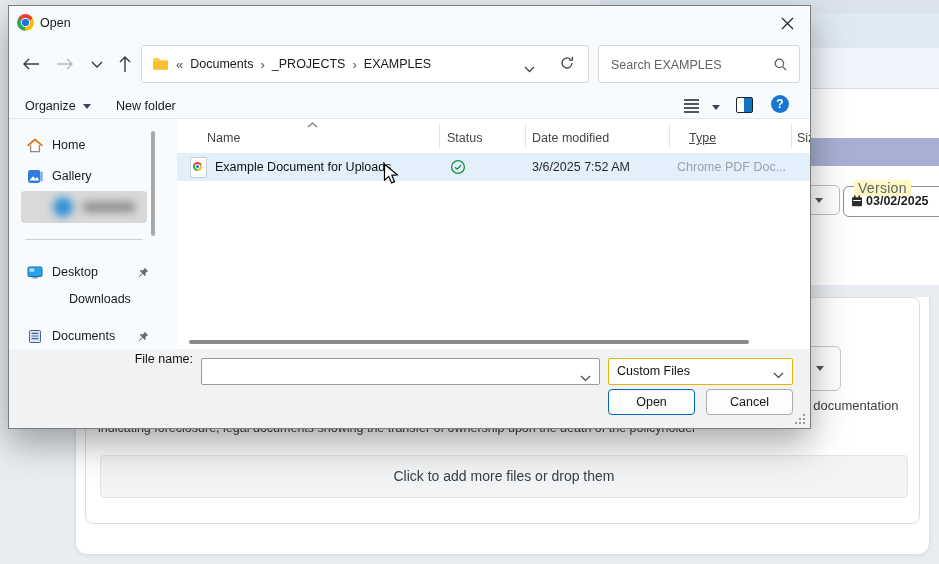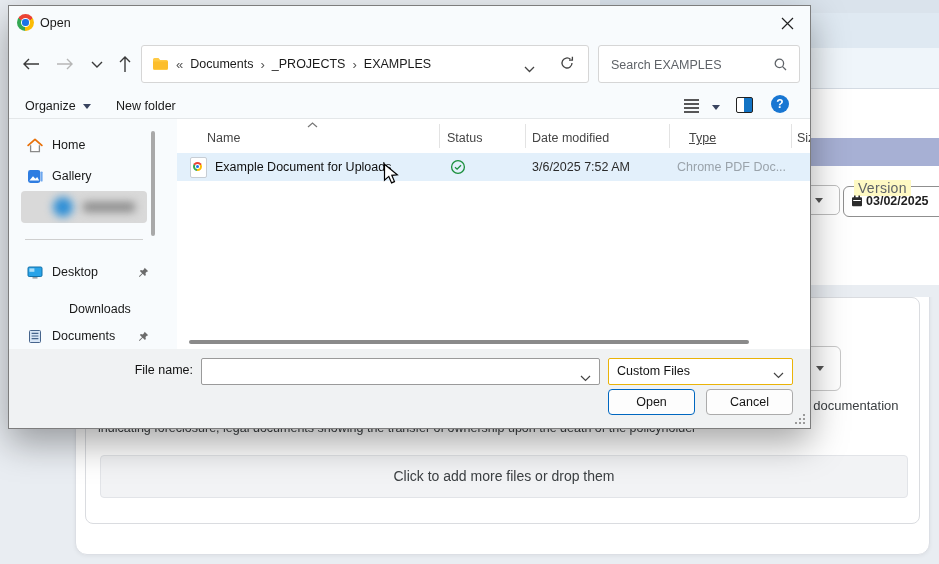--- a/index.html
+++ b/index.html
@@ -81,21 +81,21 @@
   .file-row{left:0;top:34px;width:633px;height:28px;background:#e3f0fb;}
   .page-icon{position:absolute;left:13px;top:4px;width:15px;height:19px;background:#fff;border:1px solid #c7cdd4;border-radius:2px;}
   .page-icon .chrome-ball{left:2.2px;top:4.2px;width:9px;height:9px;}
   .cell{position:absolute;top:7px;font-size:12.5px;color:#101010;white-space:nowrap;}
   .row-status{left:273px;top:6px;}
   .type-cell{color:#9aa3ab;}
   .hscroll{left:12px;top:221px;width:560px;height:4px;background:#8a8a8a;border-radius:2px;}
 
   
   .footer{left:0;top:343px;width:100%;height:79px;background:#f0f2f3;}
-  .fn-label{left:84px;top:357px;width:100px;text-align:right;font-size:12.5px;color:#111;}
+  .fn-label{left:84px;top:346px;width:100px;text-align:right;font-size:12.5px;color:#111;}
   .fn-input{left:192px;top:352px;width:397px;height:25px;background:#fff;border:1px solid #9a9a9a;border-radius:2px;}
   .fn-input input{position:absolute;left:6px;top:0;width:360px;height:100%;border:none;outline:none;background:transparent;font-size:12.5px;font-family:inherit;}
   .ft-select{left:599px;top:352px;width:183px;height:25px;background:#fff;border:1px solid #eab308;border-radius:2px;font-size:12.5px;color:#111;}
   .ft-select .sel-txt{position:absolute;left:8px;top:5px;}
   .box-chev{position:absolute;right:8px;top:9px;}
   .btn{top:383px;width:85px;height:24px;background:#fdfdfd;border-radius:4px;display:flex;align-items:center;justify-content:center;font-size:12.5px;color:#151515;}
   .btn-open{left:599px;border:1px solid #0067c0;}
   .btn-cancel{left:697px;border:1px solid #ababab;text-align:center;}
   .grip{right:5px;bottom:4px;width:10px;height:10px;}
   .grip i{position:absolute;width:2px;height:2px;background:#9a9a9a;}
@@ -260,21 +260,21 @@
     <svg width="16" height="15" viewBox="0 0 16 15">
         <rect x="1" y="2" width="14" height="9.5" rx="1.2" fill="#29a3e8" stroke="#1270a8" stroke-width="1"></rect>
         <rect x="2.4" y="3.4" width="5" height="3.4" fill="#bfe7fb" opacity="0.85"></rect>
         <rect x="5.5" y="12" width="5" height="1.6" fill="#9aa0a6"></rect>
       </svg>
     <span>Desktop</span>
     <svg class="pin" width="11" height="11" viewBox="0 0 14 14">
         <path d="M8.5 1 L13 5.5 L11.2 6 L9.5 7.7 L10 10.2 L8.8 11.4 L6 8.6 L2 12.6 L1.2 11.8 L5.2 7.8 L2.4 5 L3.6 3.8 L6.1 4.3 L7.8 2.6 Z" fill="#6b6b6b"></path>
       </svg>
   </div>
-  <div class="abs side-item" style="top:291px;gap:42px;">
+  <div class="abs side-item" style="top:281px;gap:42px;">
     <svg width="16" height="15" viewBox="0 0 16 15">
         <path d="M8 1.5 V8.5" stroke="#18a058" stroke-width="1.8" fill="none"></path>
         <path d="M4.4 5.8 L8 9.4 L11.6 5.8" stroke="#18a058" stroke-width="1.8" fill="none" stroke-linecap="round" stroke-linejoin="round"></path>
         <path d="M2.6 13 h10.8" stroke="#18a058" stroke-width="1.6" stroke-linecap="round"></path>
       </svg>
     <span>Downloads</span>
     <svg class="pin" width="11" height="11" viewBox="0 0 14 14">
         <path d="M8.5 1 L13 5.5 L11.2 6 L9.5 7.7 L10 10.2 L8.8 11.4 L6 8.6 L2 12.6 L1.2 11.8 L5.2 7.8 L2.4 5 L3.6 3.8 L6.1 4.3 L7.8 2.6 Z" fill="#6b6b6b"></path>
       </svg>
   </div>

